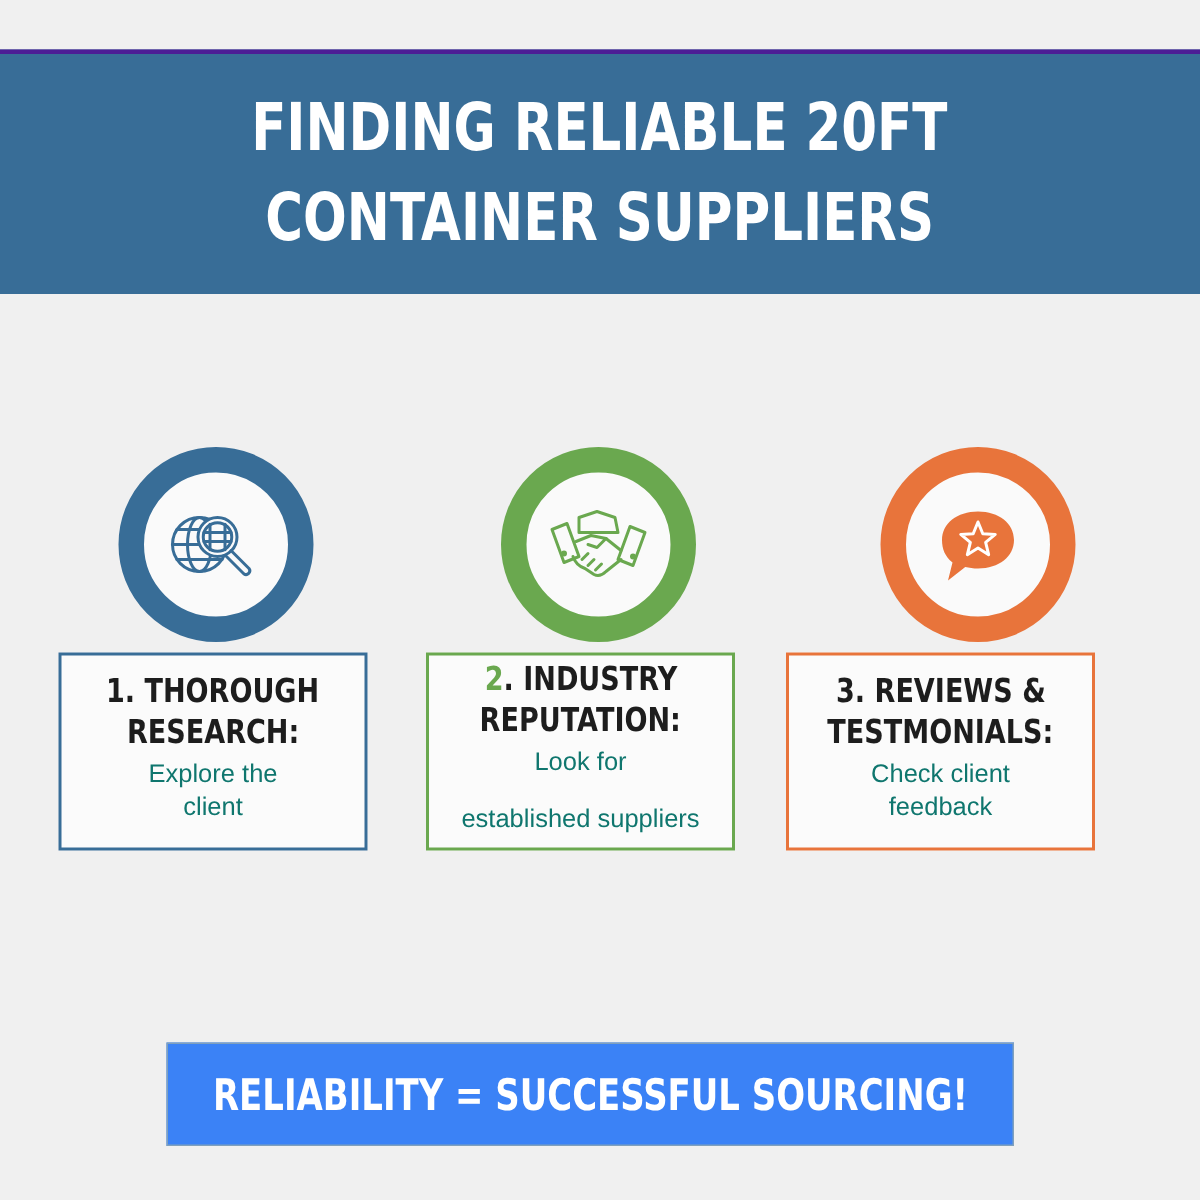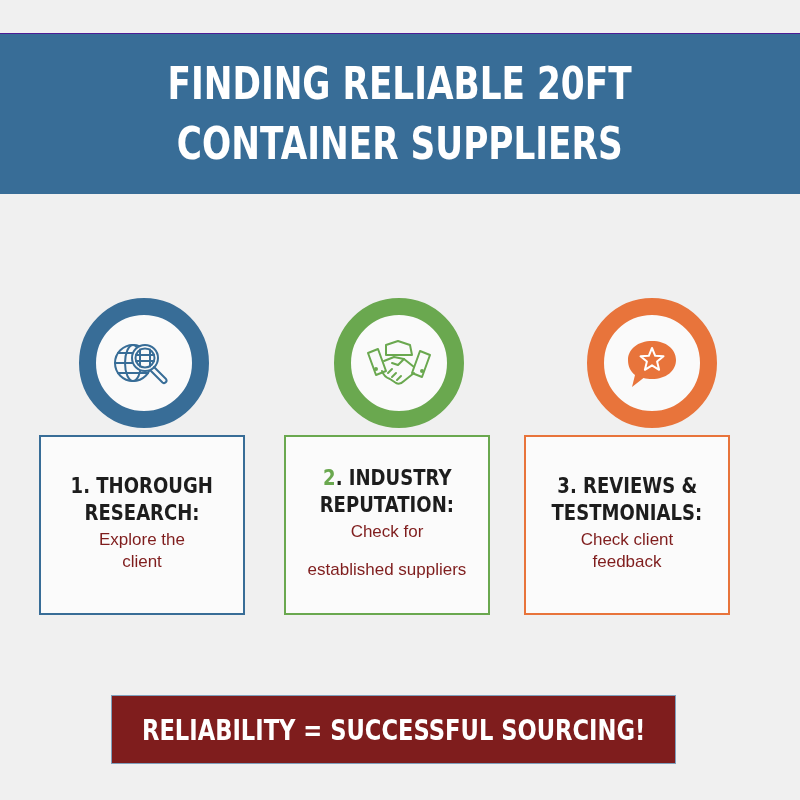--- a/index.html
+++ b/index.html
@@ -18,21 +18,21 @@
     position: absolute;
     left: 0;
     top: 33px;
     width: 800px;
     height: 160px;
     background: #386d97;
     display: flex;
     flex-direction: column;
     align-items: center;
     justify-content: center;
-    border-top: 1px solid #4c1d95;
+    border-top: 3px solid #4c1d95;
   }
   .header .line {
     color: #ffffff;
     font-family: "DejaVu Sans", sans-serif;
     font-weight: bold;
     font-size: 44px;
     letter-spacing: 0px;
     line-height: 60px;
     transform: scaleX(0.78);
     white-space: nowrap;
@@ -48,21 +48,21 @@
     background: #fafafa;
     display: flex;
     align-items: center;
     justify-content: center;
   }
   .icon-circle svg { display: block; }
   .card {
     position: absolute;
     top: 435px;
     width: 206px;
-    height: 180px;
+    height: 132px;
     box-sizing: border-box;
     border: 2px solid #386d97;
     background: #fbfbfb;
     display: flex;
     flex-direction: column;
     align-items: center;
     justify-content: center;
     text-align: center;
     padding-bottom: 6px;
   }
@@ -72,34 +72,34 @@
     font-size: 22px;
     line-height: 27px;
     color: #1d1d1d;
     transform: scaleX(0.82);
     white-space: nowrap;
   }
   .card .desc {
     font-family: "Liberation Sans", sans-serif;
     font-size: 17px;
     line-height: 22px;
-    color: #7f1d1d;
+    color: #0f766e;
     margin-top: 3px;
     white-space: nowrap;
     text-align: right;
   }
   .num-green { color: #6aa84f; }
   .footer {
     position: absolute;
     left: 111px;
     top: 695px;
     width: 565px;
     height: 69px;
     box-sizing: border-box;
-    background: #7f1d1d;
+    background: #3b82f6;
     border: 1px solid #7fa0bd;
     display: flex;
     align-items: center;
     justify-content: center;
   }
   .footer .text {
     color: #ffffff;
     font-family: "DejaVu Sans", sans-serif;
     font-weight: bold;
     font-size: 29px;
@@ -158,21 +158,21 @@
 <div class="card" style="left:39px; border-color:#386d97;">
   <div class="title"><span>1</span><span>. THOROUGH</span></div>
   <div class="title">RESEARCH:</div>
   <div class="desc">Explore the</div>
   <div class="desc" style="margin-top:0;">client</div>
 </div>
 
 <div class="card" style="left:284px; border-color:#6aa84f;">
   <div class="title"><span class="num-green">2</span><span>. INDUSTRY</span></div>
   <div class="title">REPUTATION:</div>
-  <div class="desc">Check for</div>
+  <div class="desc">Look for</div>
   <div class="desc" style="margin-top:16px;">established suppliers</div>
 </div>
 
 <div class="card" style="left:524px; border-color:#e8743b;">
   <div class="title"><span>3</span><span>. REVIEWS &amp;</span></div>
   <div class="title">TESTMONIALS:</div>
   <div class="desc">Check client</div>
   <div class="desc" style="margin-top:0;">feedback</div>
 </div>
 

